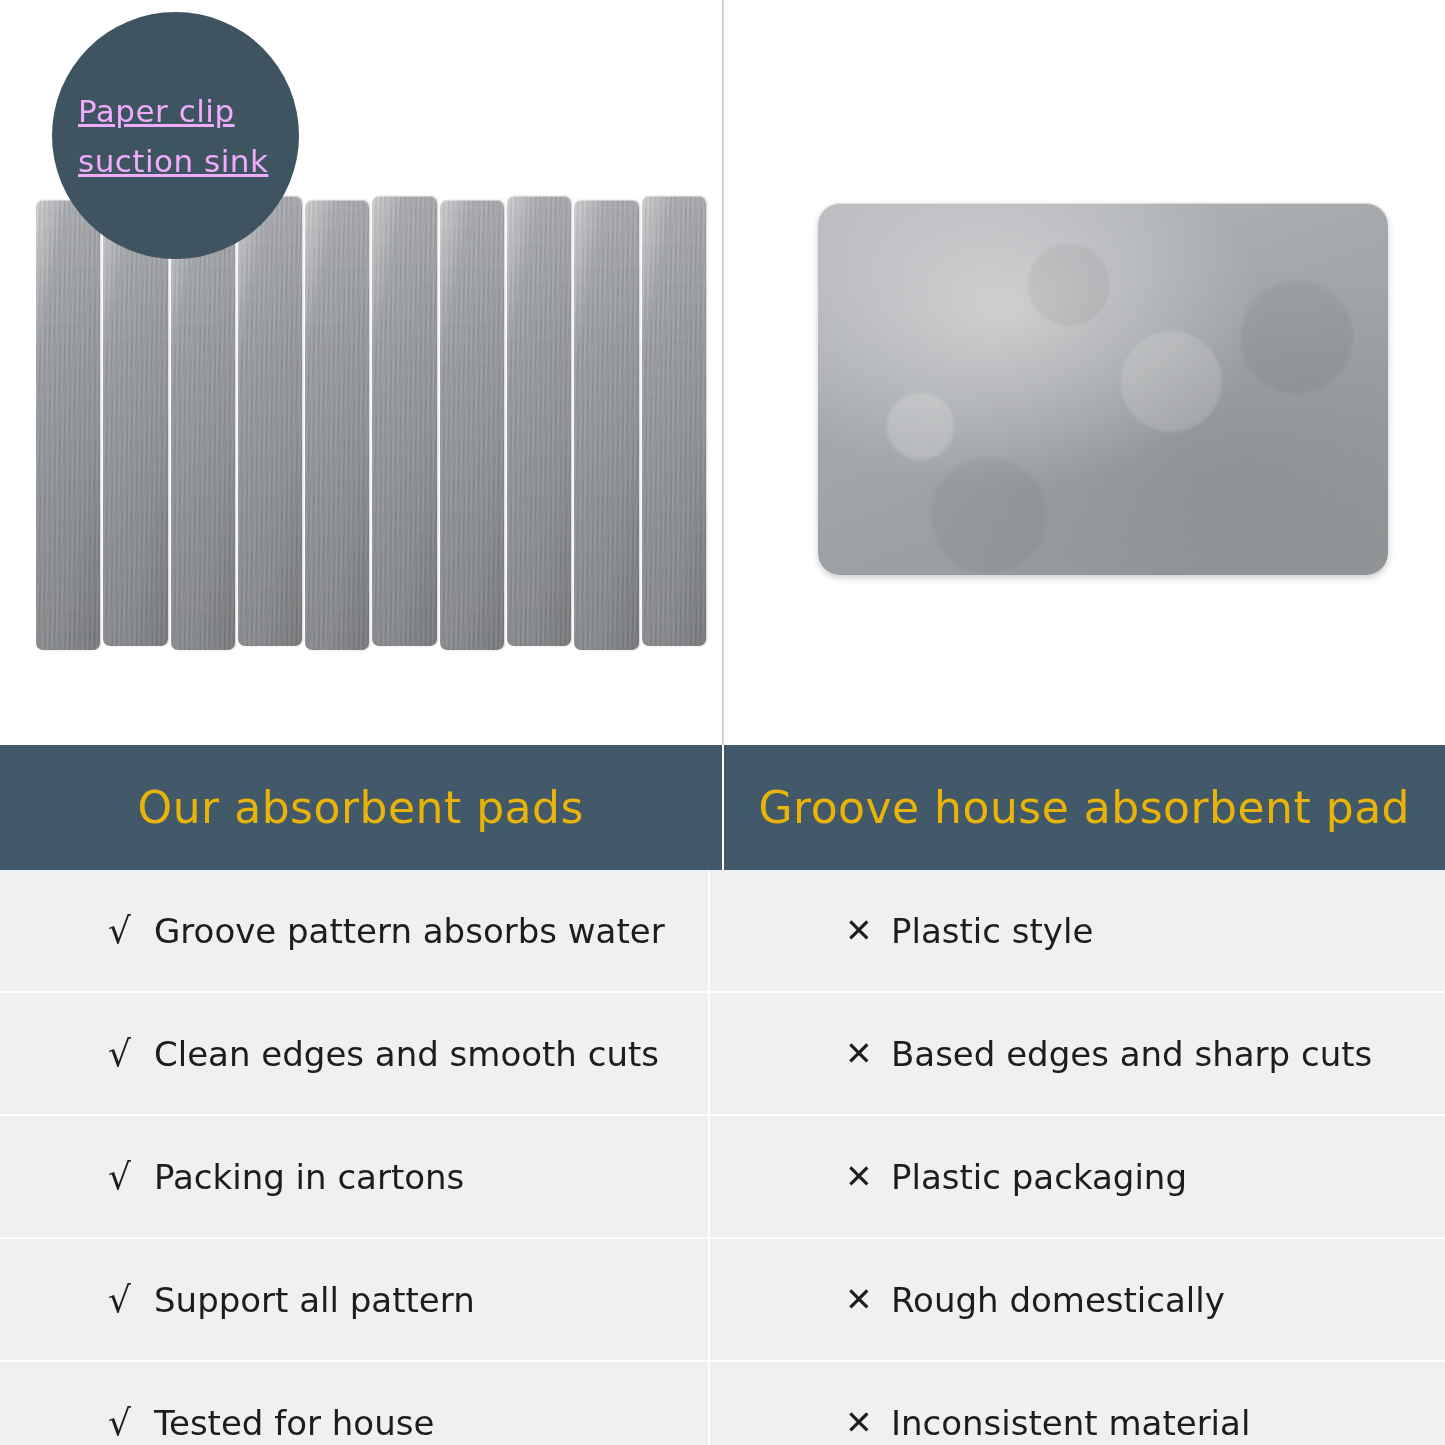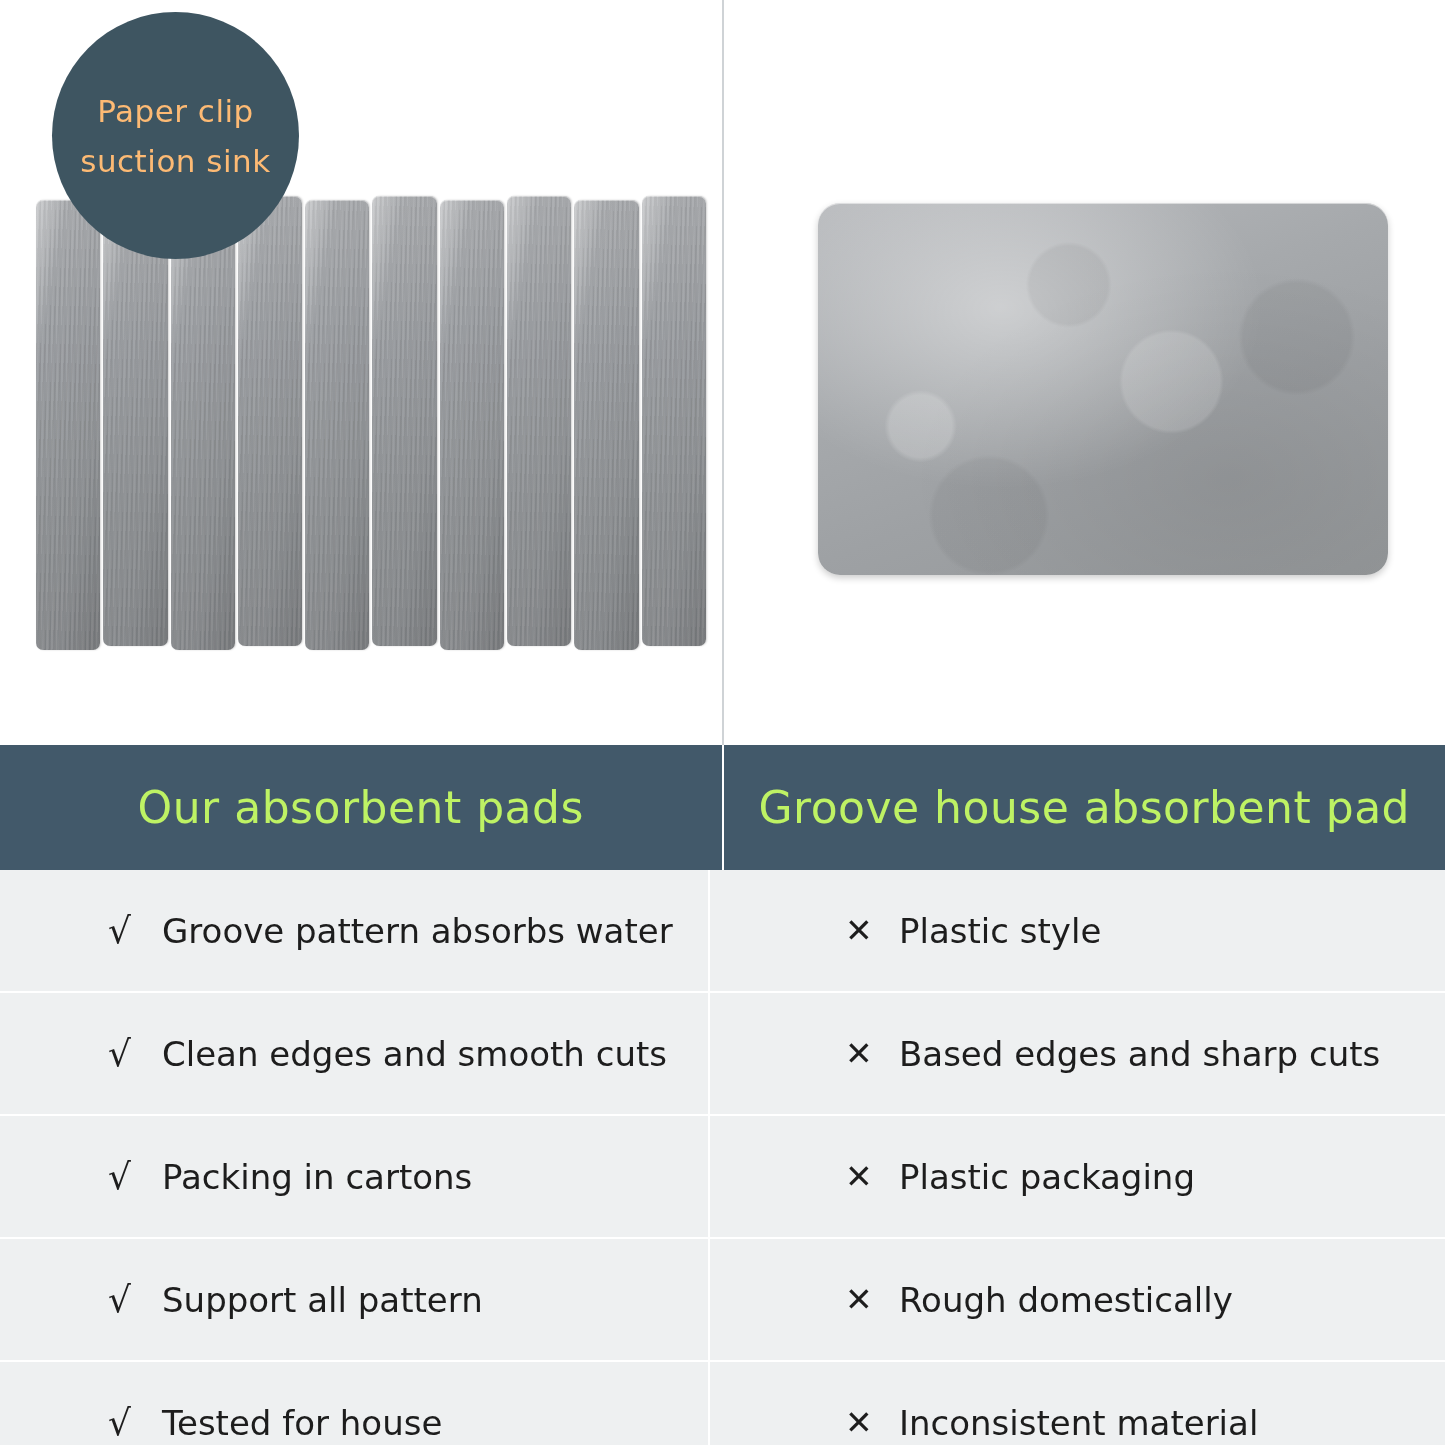--- a/index.html
+++ b/index.html
@@ -100,26 +100,27 @@
 
   
   .badge {
     position: absolute;
     left: 52px;
     top: 12px;
     width: 247px;
     height: 247px;
     border-radius: 50%;
     background: #3e5561;
-    color: #fdba74;
+    color: #f0abfc;
     display: flex;
     align-items: center;
     justify-content: center;
-    text-align: center;
+    text-align: left;
     z-index: 5;
+    text-decoration: underline;
   }
   .badge-text {
     font-size: 31px;
     line-height: 50px;
     letter-spacing: 0.5px;
     padding: 0 26px;
     font-family: "DejaVu Sans", sans-serif;
     font-weight: 400;
   }
 
@@ -127,21 +128,21 @@
   .table {
     position: absolute;
     left: 0;
     top: 745px;
     width: 1445px;
   }
   .thead {
     display: flex;
     height: 125px;
     background: #42596a;
-    color: #bef264;
+    color: #eab308;
   }
   .th {
     flex: 1 1 50%;
     display: flex;
     align-items: center;
     justify-content: center;
     font-size: 44px;
     letter-spacing: 0.5px;
     font-family: "DejaVu Sans", sans-serif;
     font-weight: 400;
@@ -170,21 +171,21 @@
     padding-left: 135px;
   }
   .mark {
     display: inline-block;
     width: 46px;
     font-size: 36px;
     color: #1d1d1d;
     flex: 0 0 auto;
   }
   .mark.cross { font-size: 33px; }
-  .label { flex: 1 1 auto; margin-left: 8px; }
+  .label { flex: 1 1 auto; }
 </style>
 </head>
 <body>
 
 <div class="page">
 
   <div class="hero">
 
     <div class="badge">
       <div class="badge-text">Paper clip suction sink</div>

